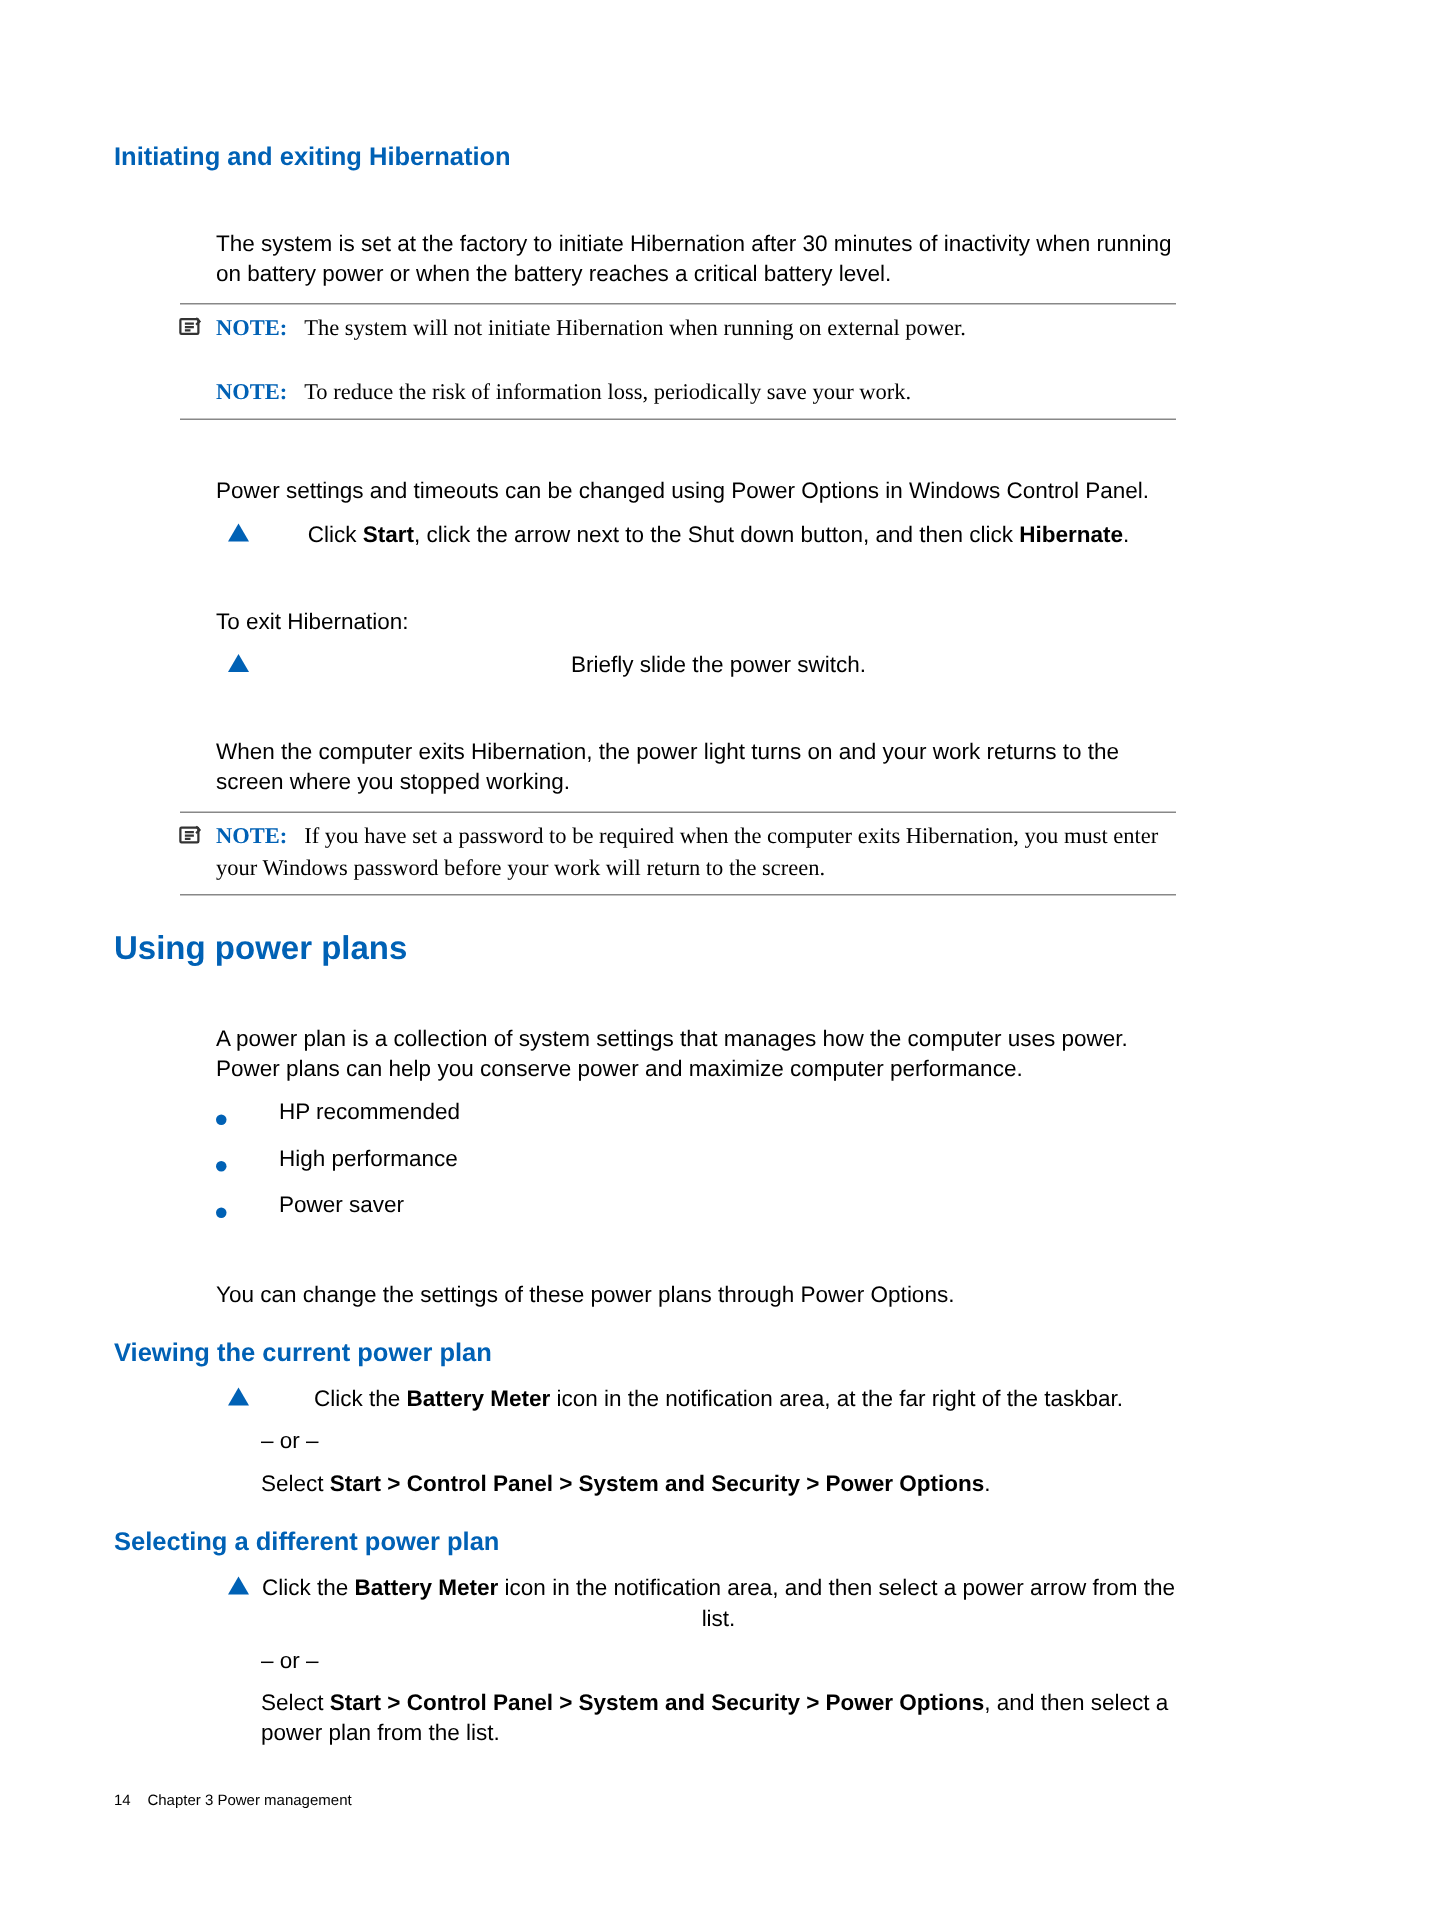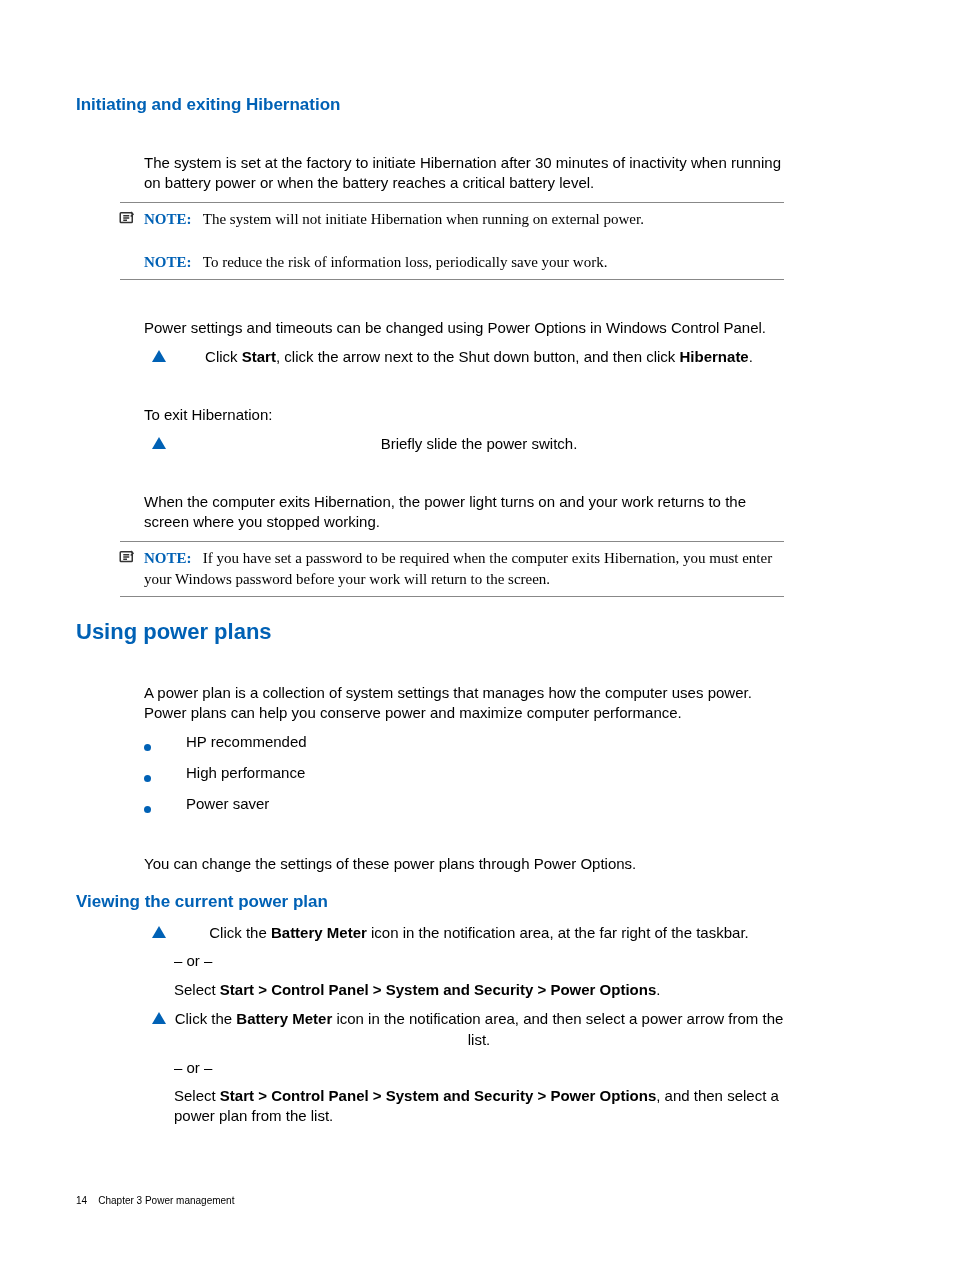--- a/index.html
+++ b/index.html
@@ -193,20 +193,21 @@
     <div class="step-icon"><span class="triangle"></span></div>
     <div class="step-text">
       <span>Click the </span><b>Battery Meter</b><span> icon in the notification area, at the far right of the taskbar.</span>
     </div>
   </div>
   <p class="sub-indent">– or –</p>
   <p class="sub-indent">
     <span>Select </span><b>Start &gt; Control Panel &gt; System and Security  &gt; Power Options</b><span>.</span>
   </p>
 
+  <div class="h2" style="margin-top:18px">Selecting a different power plan</div>
   <div class="step">
     <div class="step-icon"><span class="triangle"></span></div>
     <div class="step-text">
       <span>Click the </span><b>Battery Meter</b><span> icon in the notification area, and then select a power arrow from the list.</span>
     </div>
   </div>
   <p class="sub-indent">– or –</p>
   <p class="sub-indent">
     <span>Select </span><b>Start &gt; Control Panel &gt; System and Security &gt; Power Options</b><span>, and then select a power plan from the list.</span>
   </p>

